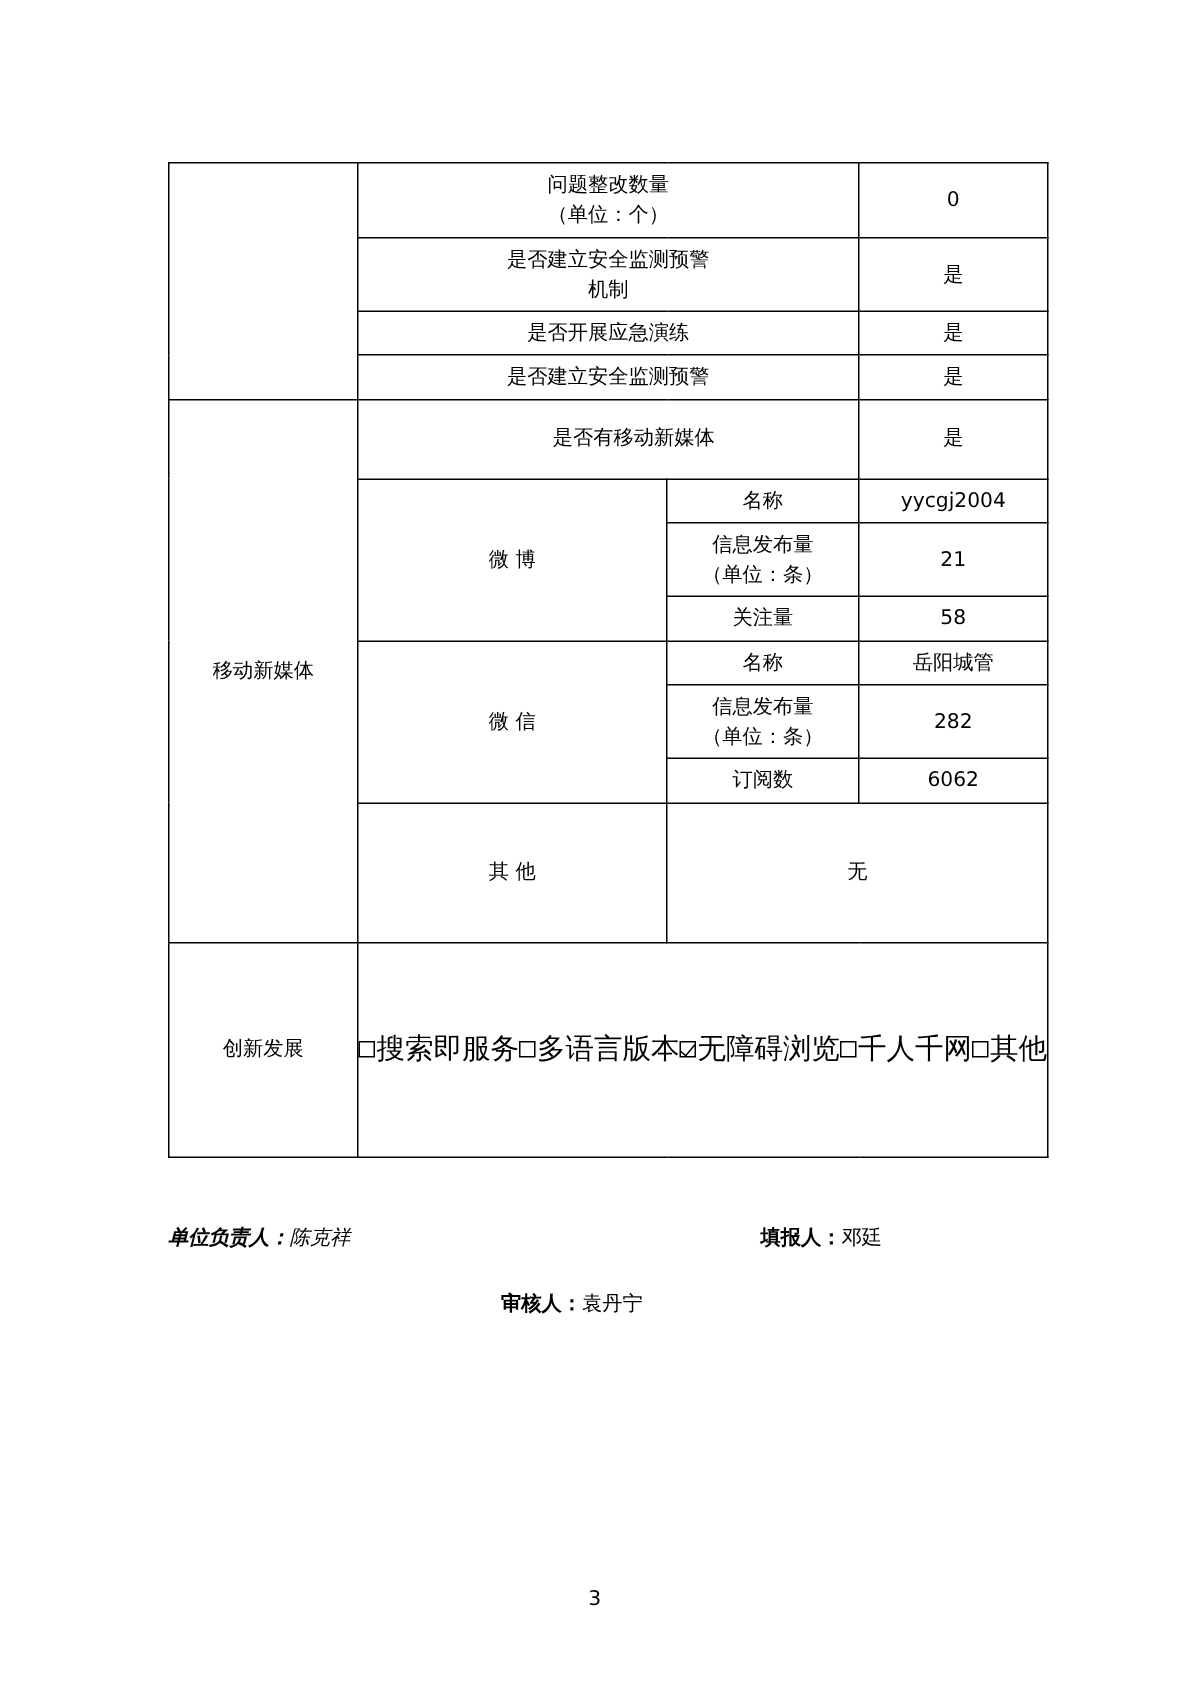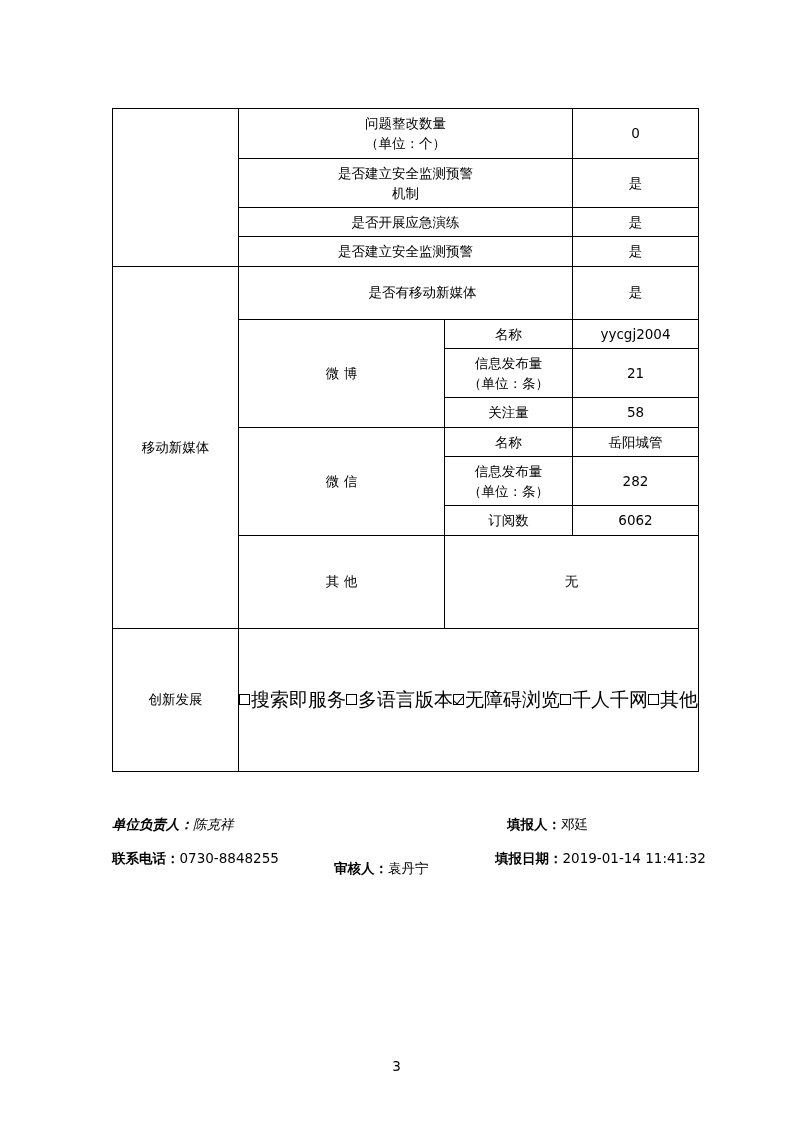--- a/index.html
+++ b/index.html
@@ -231,25 +231,17 @@
       <span class="fitem" style="left:0px;font-style:italic;">
         <span class="fbold">单位负责人：</span><span>陈克祥</span>
       </span>
       <span class="fitem" style="left:222px;margin-top:44px;">
         <span class="fbold">审核人：</span><span>袁丹宁</span>
       </span>
       <span class="fitem" style="left:395px;">
         <span class="fbold">填报人：</span><span>邓廷</span>
       </span>
     </div>
-    <div class="frow">
-      <span class="fitem" style="left:0px;">
-        <span class="fbold">联系电话：</span><span>0730-8848255</span>
-      </span>
-      <span class="fitem" style="left:383px;">
-        <span class="fbold">填报日期：</span><span>2019-01-14 11:41:32</span>
-      </span>
-    </div>
   </div>
 
   <div class="pagenum">3</div>
 
 </div>
 
 </body></html>

